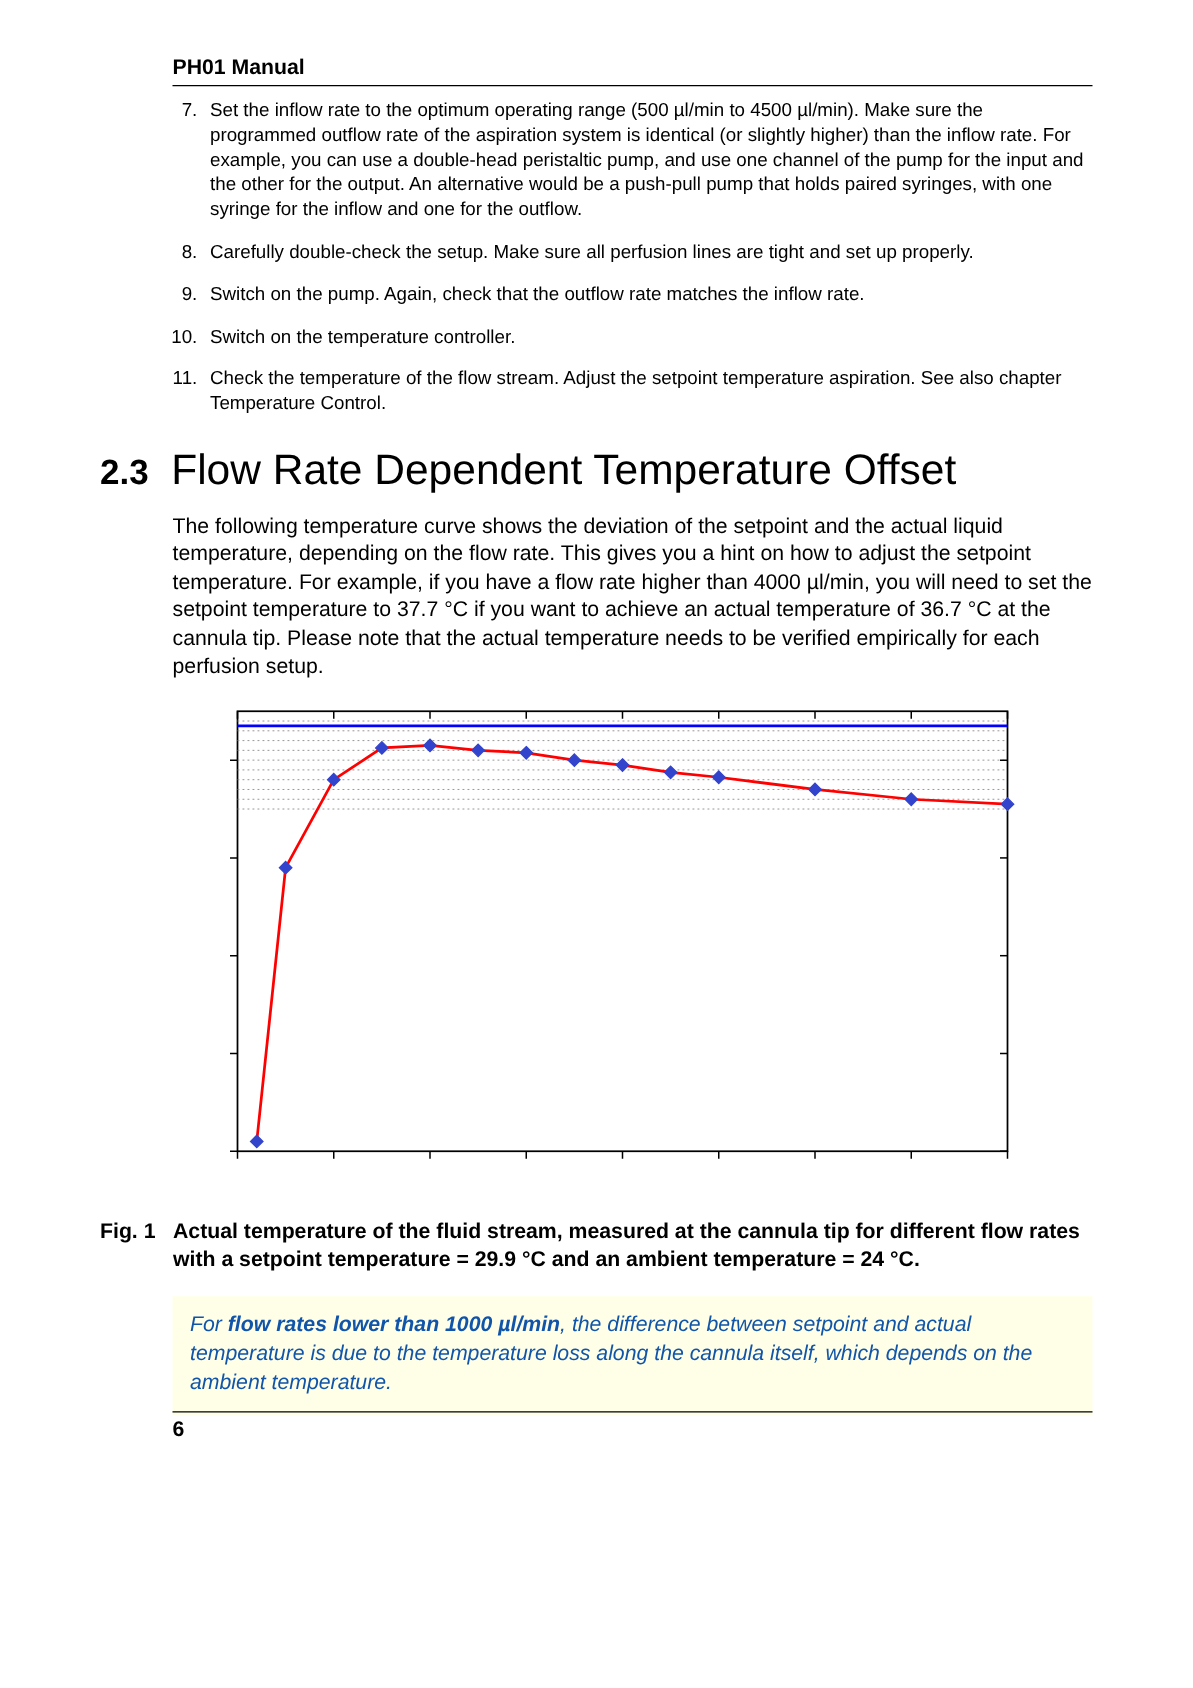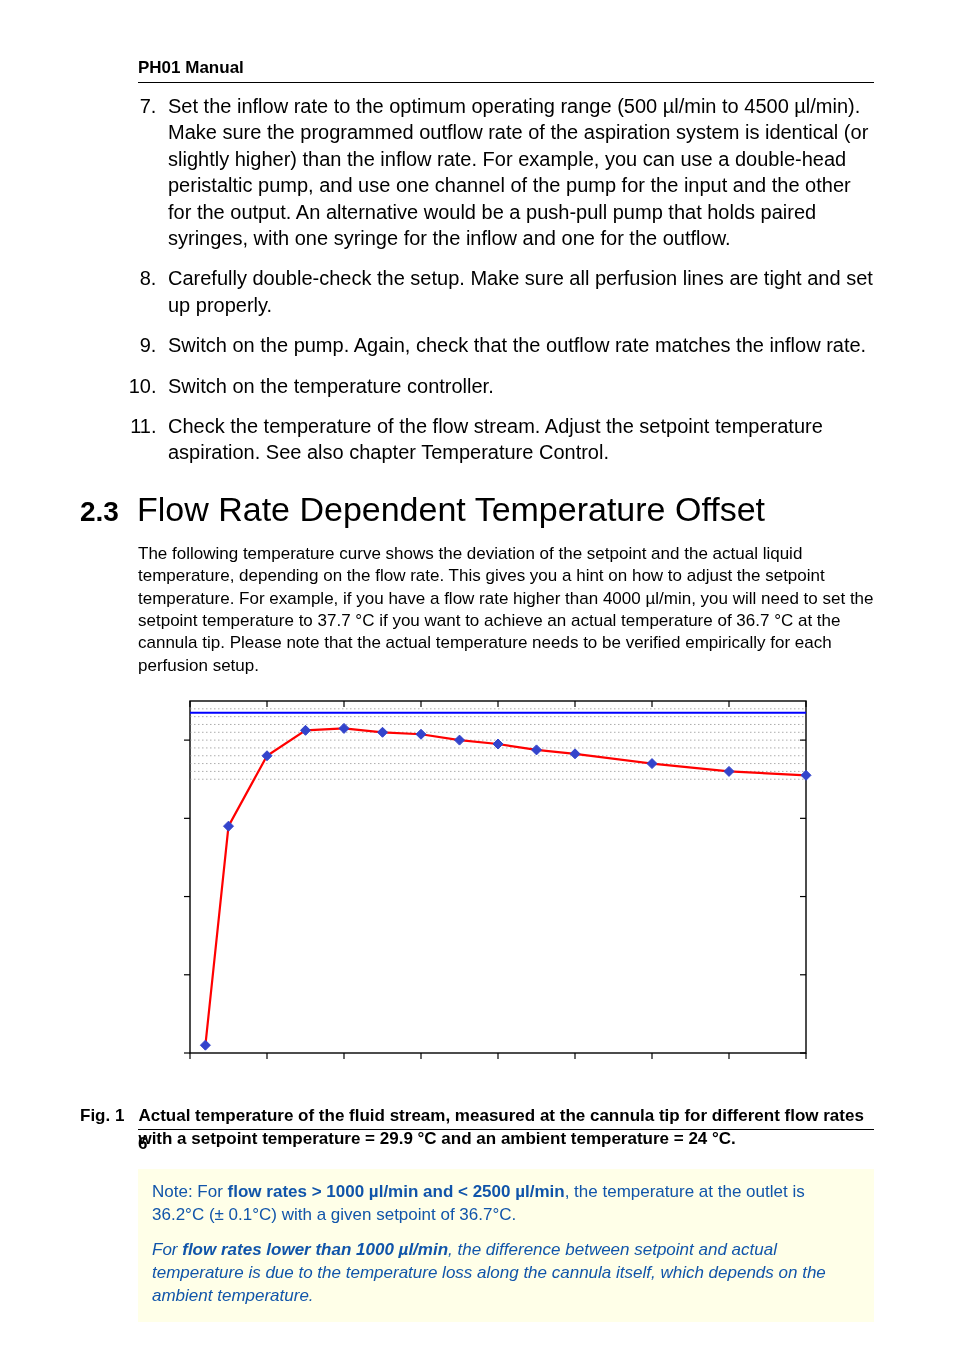--- a/index.html
+++ b/index.html
@@ -9,36 +9,36 @@
     width: 954px;
     height: 1350px;
     background: #fff;
     font-family: "Segoe UI", "Frutiger", "Myriad Pro", Arial, sans-serif;
     color: #000;
   }
   .page {
     box-sizing: border-box;
     width: 954px;
     height: 1198px;
-    padding: 58px 80px 30px 80px;
+    padding: 44px 80px 30px 80px;
     position: relative;
   }
   .running-head {
     font-weight: 700;
     font-size: 17px;
     margin-left: 58px;
     border-bottom: 1.5px solid #000;
     padding-bottom: 4px;
     padding-top: 0;
     margin-bottom: 10px;
   }
   ol.main-list {
     margin: 0 0 0 58px;
     padding: 0 0 0 24px;
-    font-size: 20px;
+    font-size: 15px;
     line-height: 1.32;
   }
   ol.main-list > li {
     margin-bottom: 14px;
     padding-left: 6px;
   }
   .sec-row {
     display: flex;
     align-items: baseline;
     gap: 18px;
@@ -179,22 +179,19 @@
       </svg>
   </div>
 
   <div class="fig-caption">
     <span class="fig-label">Fig. 1</span>
     <span>Actual temperature of the fluid stream, measured at the cannula tip for different flow rates with a setpoint temperature = 29.9 °C and an ambient temperature = 24 °C.</span>
   </div>
 
   <div class="note-box">
     <p>
-      <span>Note: For </span><b>flow rates  &gt; 1000 µl/min and &lt; 2500 µl/min</b><span>, the temperature at the outlet is 36.2°C (± 0.1°C) with a given setpoint of 36.7°C.</span>
-    </p>
-    <p>
       <span>For </span><b>flow rates lower than 1000 µl/min</b><span>, the difference between setpoint and actual temperature is due to the temperature loss along the cannula itself, which depends on the ambient temperature.</span>
     </p>
   </div>
 
   <div class="footer">6</div>
 
 </div>
 
 </body></html>

